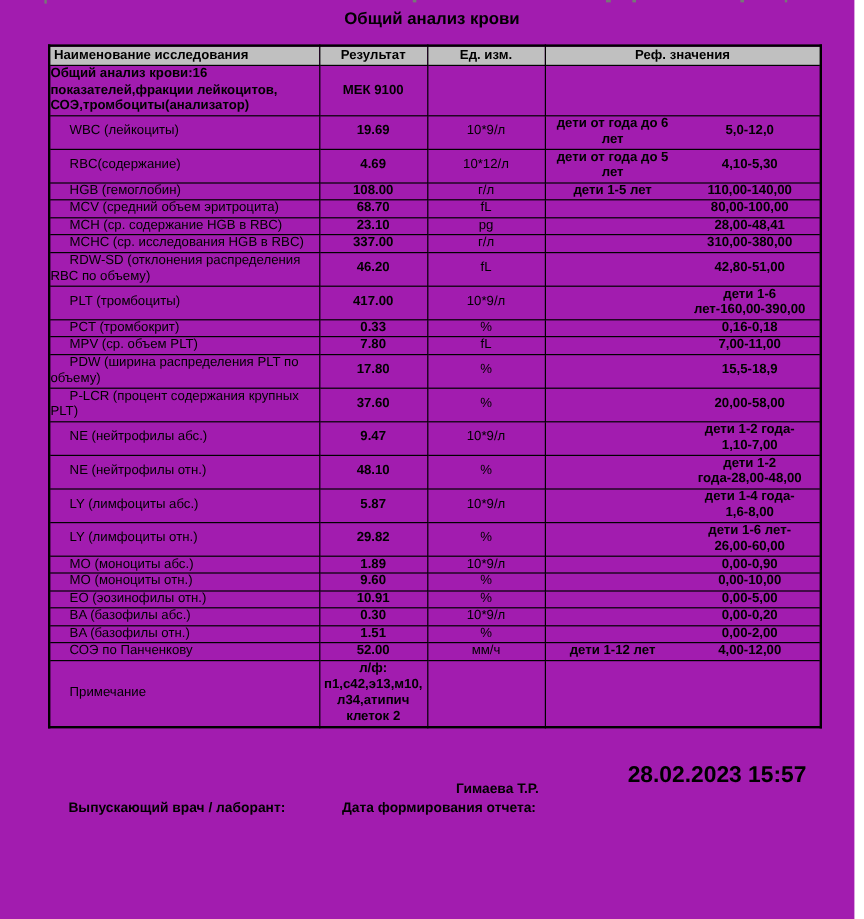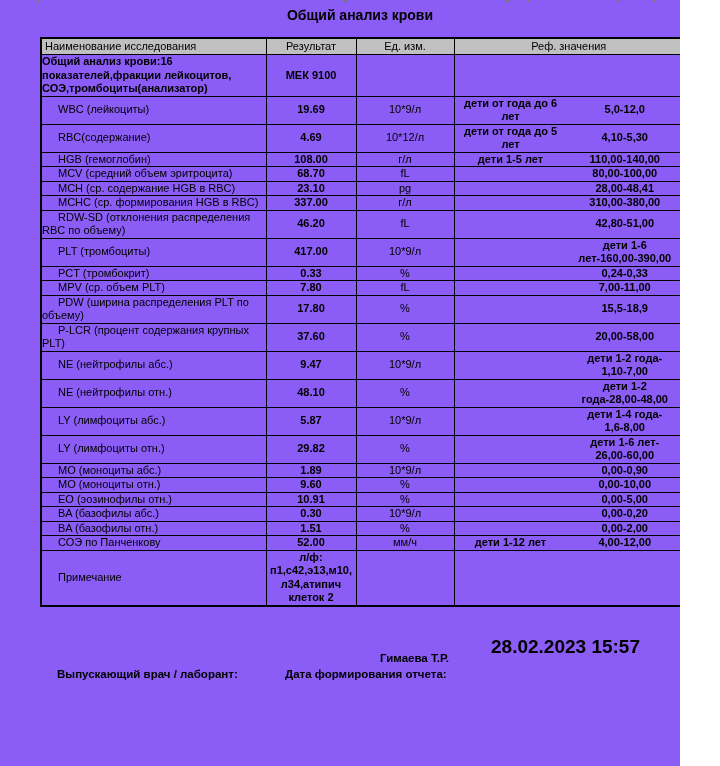--- a/index.html
+++ b/index.html
@@ -1,18 +1,18 @@
 <!DOCTYPE html>
 <html><head>
 <meta charset="utf-8">
 <style>
   html,body{margin:0;padding:0;background:#fff;}
   .page{
-    position:relative;width:656px;height:766px;background:#8b5cf6;
-    font-family:"Liberation Sans", sans-serif;color:#000;overflow:hidden;padding-left:24px;
+    position:relative;width:712px;height:766px;background:#a21caf;
+    font-family:"Liberation Sans", sans-serif;color:#000;overflow:hidden;
   }
   
   .frag{position:absolute;top:0;height:2px;background:#777;}
   .edge-line{position:absolute;top:0;left:713px;width:1px;height:766px;background:#dedede;}
 
   .title{
     position:absolute;top:7px;left:0;width:720px;text-align:center;
     font-size:14px;font-weight:bold;margin:0;
   }
 
@@ -20,21 +20,21 @@
     position:absolute;top:37px;left:40px;width:643px;
     border-collapse:collapse;table-layout:fixed;
     border:2px solid #000;
   }
   table.results th, table.results td{
     border:1px solid #000;font-size:11px;line-height:13.5px;
     padding:0;vertical-align:middle;overflow:hidden;
   }
   col.w-name{width:225px;} col.w-res{width:90px;} col.w-unit{width:98px;} col.w-ref{width:230px;}
   thead th{
-    background:#c0c0c0;font-weight:normal;text-align:center;
+    background:#c0c0c0;font-weight:bold;text-align:center;
     border-bottom:2px solid #000;height:15px;
   }
   thead th.c-name{text-align:left;padding-left:3px;}
   td.c-name{padding:1px 2px;}
   td.c-name .nm{white-space:pre-line;text-indent:16px;}
   td.c-name .nm.section{text-indent:0;font-weight:bold;}
   td.c-result{text-align:center;font-weight:bold;white-space:pre-line;padding:1px 0;}
   td.c-unit{text-align:center;}
   td.c-ref{padding:1px 0;font-weight:bold;}
   .ref-wrap{display:flex;align-items:center;width:100%;}
@@ -152,21 +152,21 @@
           <td class="c-unit">pg</td>
           <td class="c-ref">
             <div class="ref-wrap">
               <div class="ref-label"></div>
               <div class="ref-value">28,00-48,41</div>
             </div>
           </td>
         </tr>
         <tr>
           <td class="c-name">
-            <div class="nm">MCHC (ср. формирования HGB в RBC)</div>
+            <div class="nm">MCHC (ср. исследования HGB в RBC)</div>
           </td>
           <td class="c-result">337.00</td>
           <td class="c-unit">г/л</td>
           <td class="c-ref">
             <div class="ref-wrap">
               <div class="ref-label"></div>
               <div class="ref-value">310,00-380,00</div>
             </div>
           </td>
         </tr>
@@ -200,21 +200,21 @@
         </tr>
         <tr>
           <td class="c-name">
             <div class="nm">PCT (тромбокрит)</div>
           </td>
           <td class="c-result">0.33</td>
           <td class="c-unit">%</td>
           <td class="c-ref">
             <div class="ref-wrap">
               <div class="ref-label"></div>
-              <div class="ref-value">0,24-0,33</div>
+              <div class="ref-value">0,16-0,18</div>
             </div>
           </td>
         </tr>
         <tr>
           <td class="c-name">
             <div class="nm">MPV (ср. объем PLT)</div>
           </td>
           <td class="c-result">7.80</td>
           <td class="c-unit">fL</td>
           <td class="c-ref">

